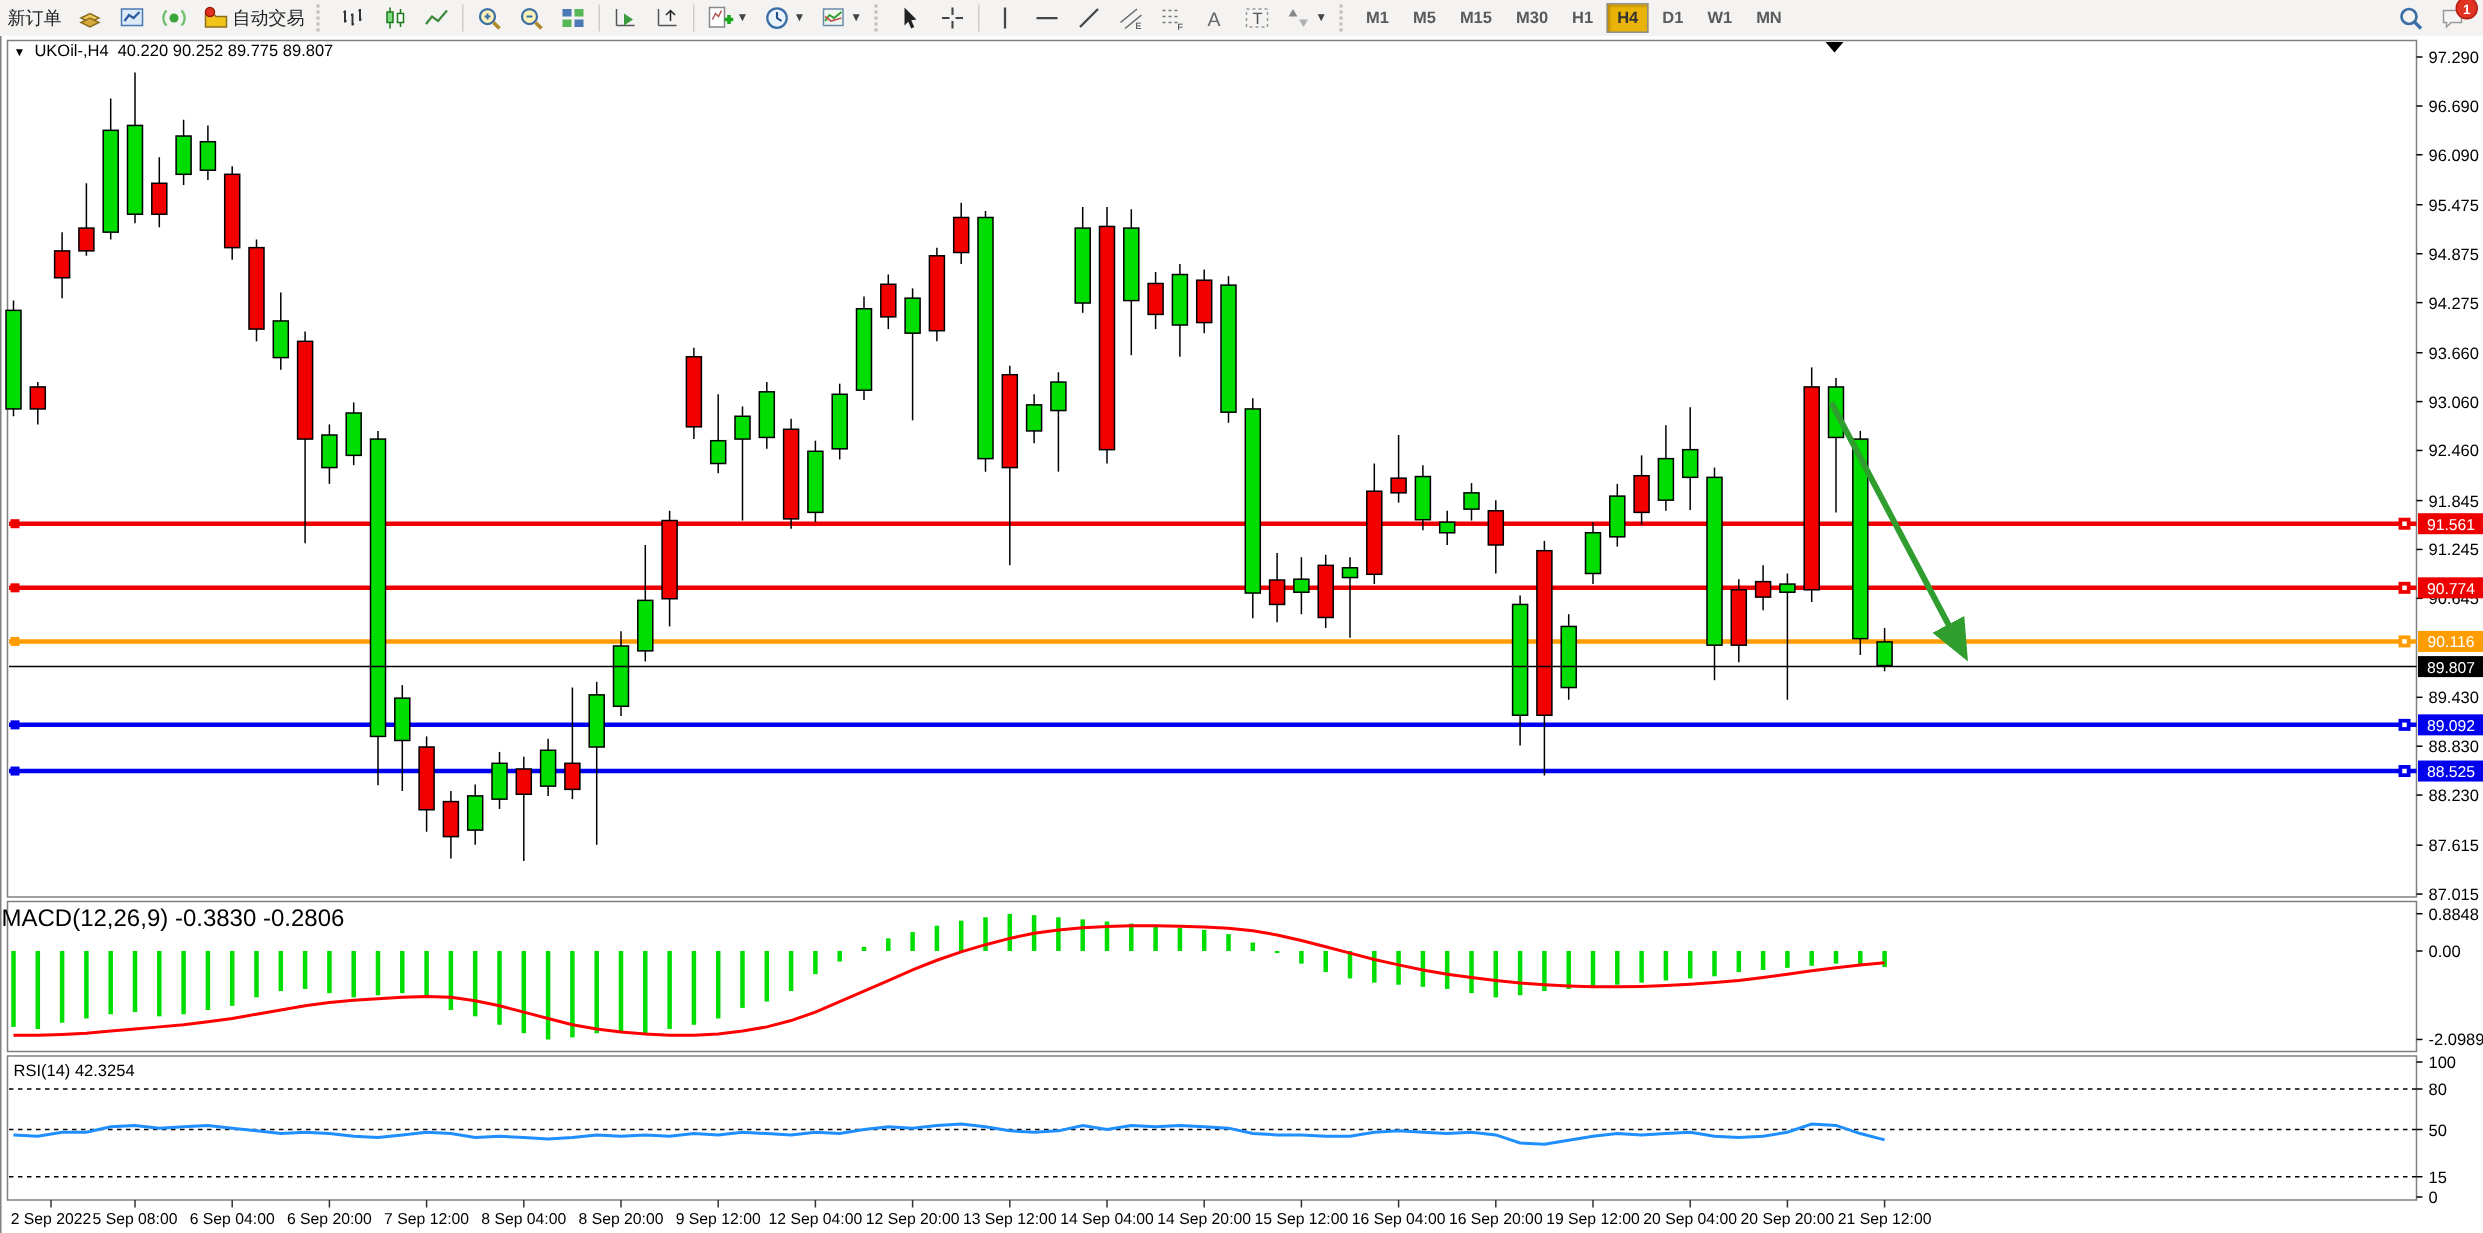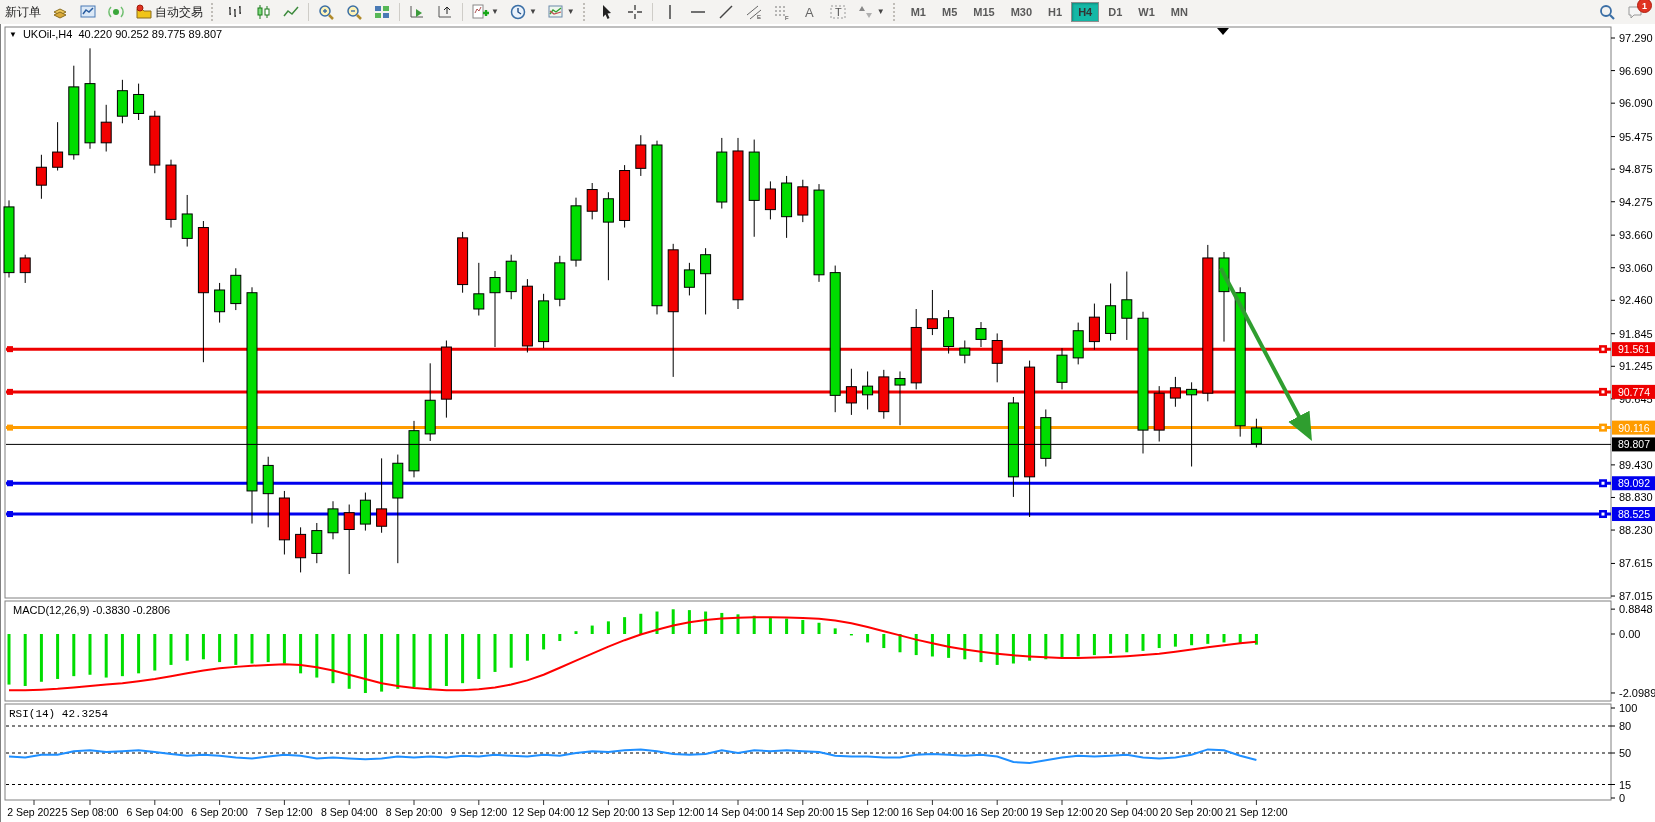--- a/index.html
+++ b/index.html
@@ -8,34 +8,34 @@
   #toolbar{position:absolute;top:0;left:0;width:1655px;height:24px;
     background:#f4f3f1;border-bottom:1px solid #9a9a9a;display:flex;align-items:center;
     font-size:12px;color:#222;}
   .tb-btn{height:20px;display:flex;align-items:center;justify-content:center;
     gap:2px;padding:0 3px;margin:0 1px;border:1px solid transparent;cursor:default;}
   .grip{width:5px;height:18px;border-left:2px dotted #c0bdb8;margin:0 3px;}
   .sepline{width:1px;height:18px;background:#cfcdc8;margin:0 3px;}
   .caret{font-size:8px;color:#444;line-height:1;}
   .tf-btn{height:18px;padding:0 6px;margin:16px 1px;font-size:11px;font-weight:bold;
     color:#5a5a5a;display:flex;align-items:center;border:1px solid transparent;}
-  .tf-btn.active{border:1px solid #8f8f8f;background:#14b8a6;
+  .tf-btn.active{border:1px solid #8f8f8f;background:#eab308;
     box-shadow:inset 1px 1px 2px rgba(0,0,0,.25);color:#333;}
   .ml-auto{margin-left:auto;}
   #badge{position:absolute;top:-4px;right:-5px;width:13px;height:13px;border-radius:50%;
     background:#e03322;color:#fff;font-size:9px;font-weight:bold;display:flex;
     align-items:center;justify-content:center;border:1px solid #b02012;}
   .cjk{font-size:12px;}
   
   #chart-window{position:absolute;top:24px;left:0;width:1655px;height:798px;
     background:#ffffff;border-left:1px solid #808080;}
   #chart-title{position:absolute;top:4px;left:8px;font-size:11px;color:#000;
     display:flex;gap:6px;align-items:center;z-index:5;}
-  #macd-label{position:absolute;top:580px;left:12px;font-size:11px;color:#000;z-index:5;}
-  #rsi-label{position:absolute;top:684px;left:8px;font-size:11px;color:#000;z-index:5;font-family:Liberation Mono, monospace;}
+  #macd-label{position:absolute;top:580px;left:0;font-size:16px;color:#000;z-index:5;}
+  #rsi-label{position:absolute;top:684px;left:8px;font-size:11px;color:#000;z-index:5;}
   svg text{font-family:"Liberation Sans",sans-serif;}
 </style>
 </head>
 <body>
 
 <div id="toolbar">
   <div class="tb-btn cjk">新订单</div>
   <div class="tb-btn">
     <svg width="18" height="18">
         <path d="M3 9 L9 6 L15 9 L9 12 Z" fill="#f0c95c" stroke="#8a6d1f"></path>

